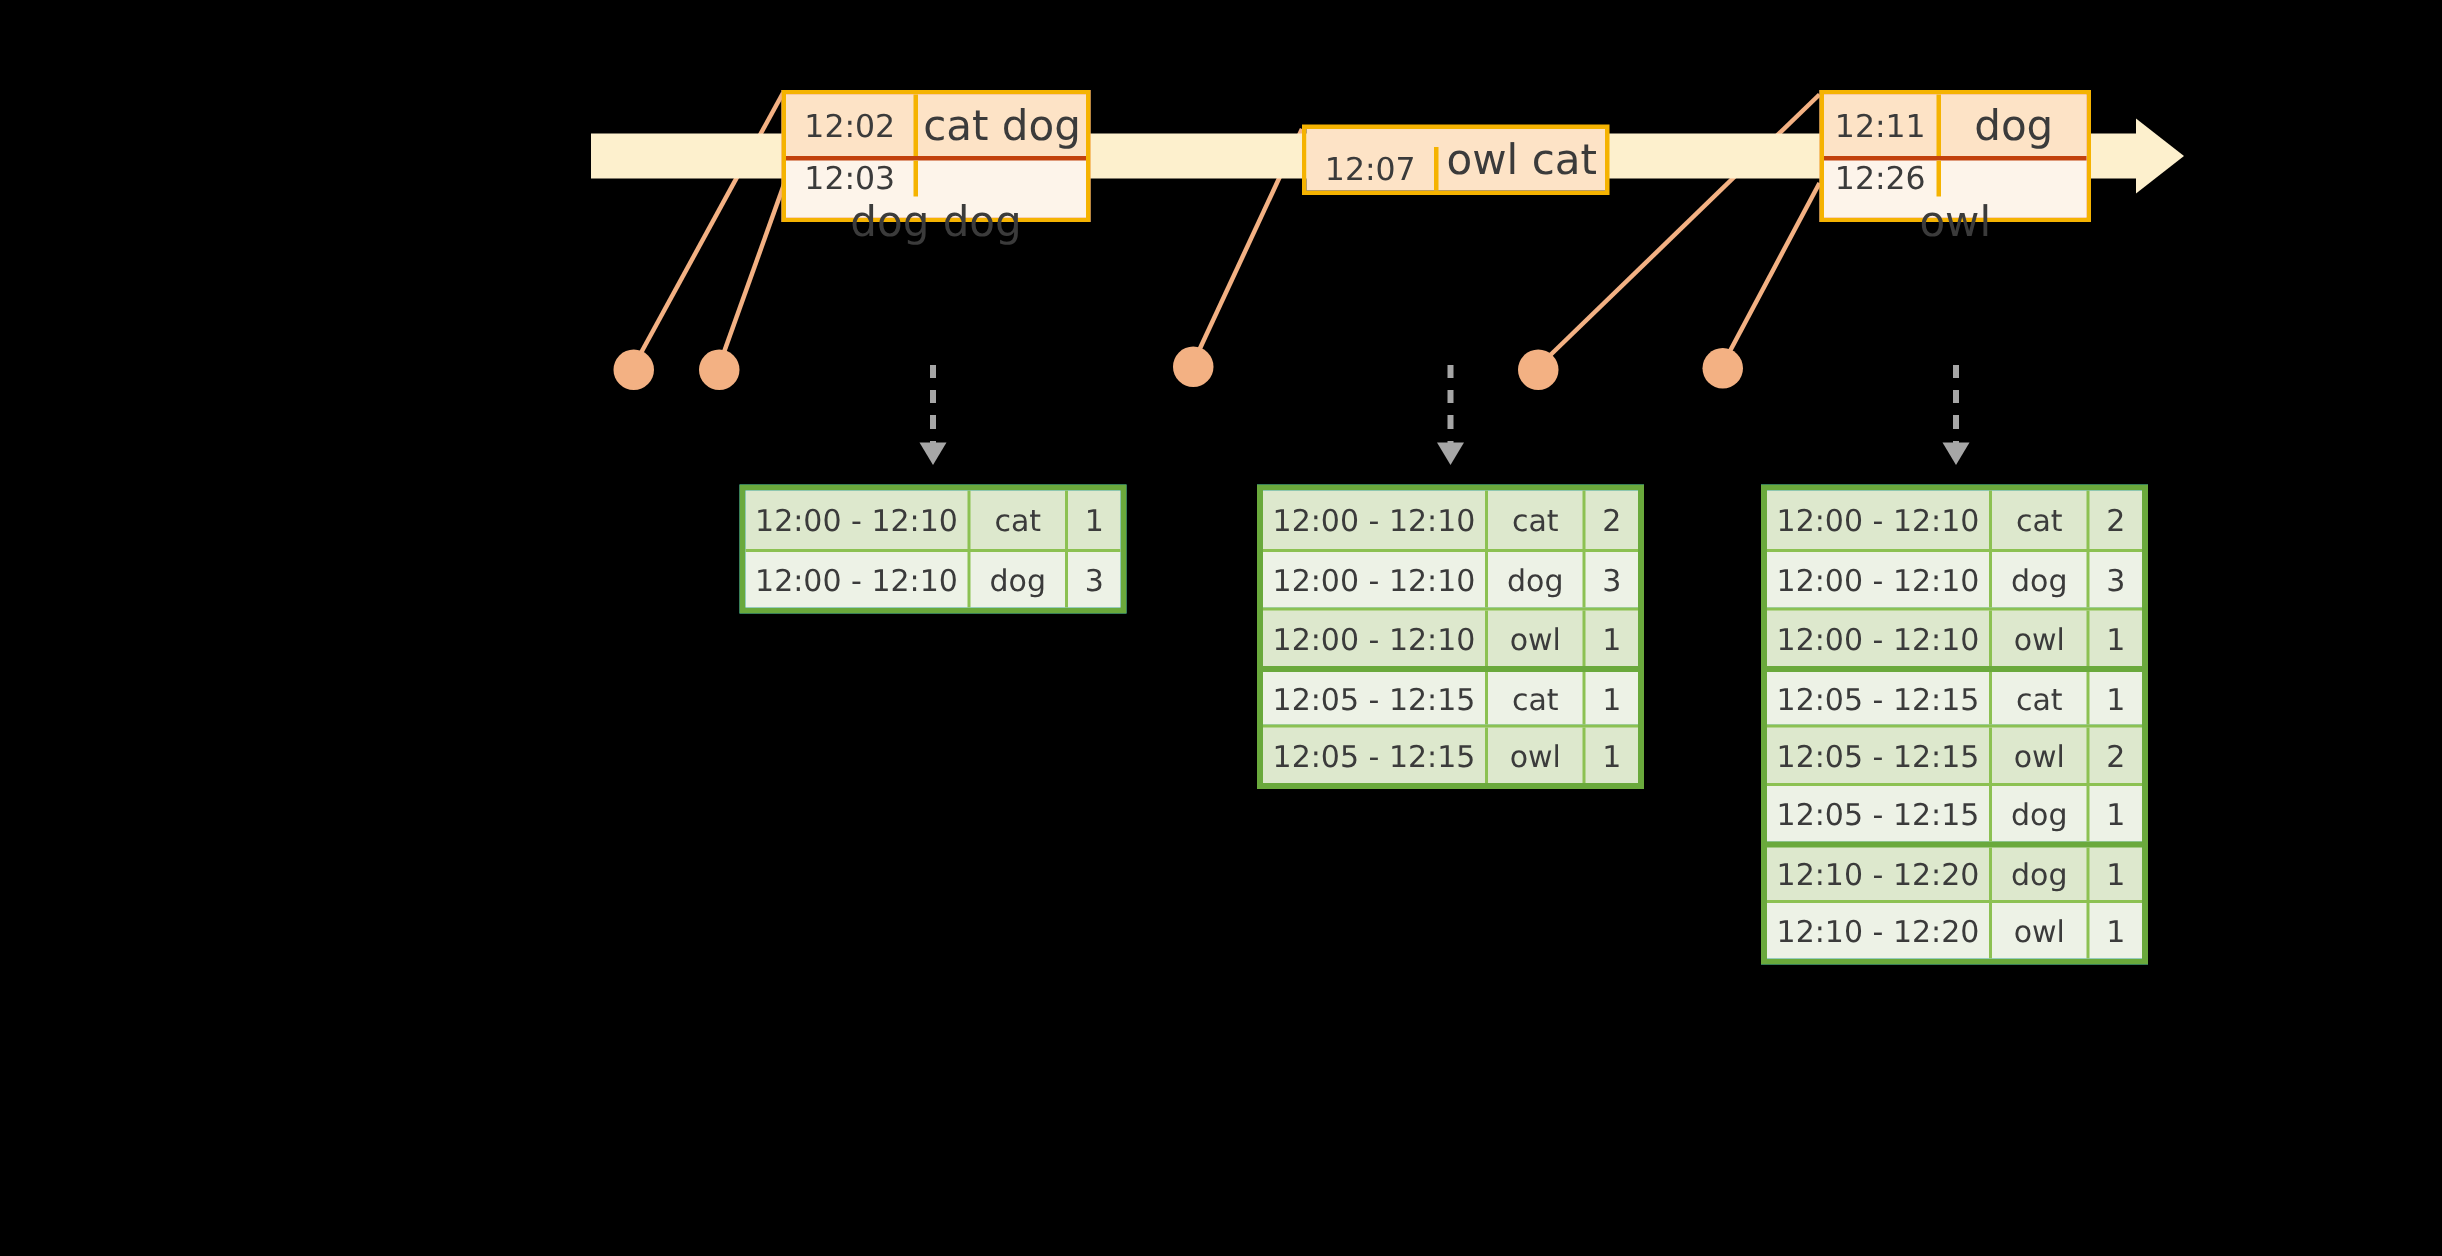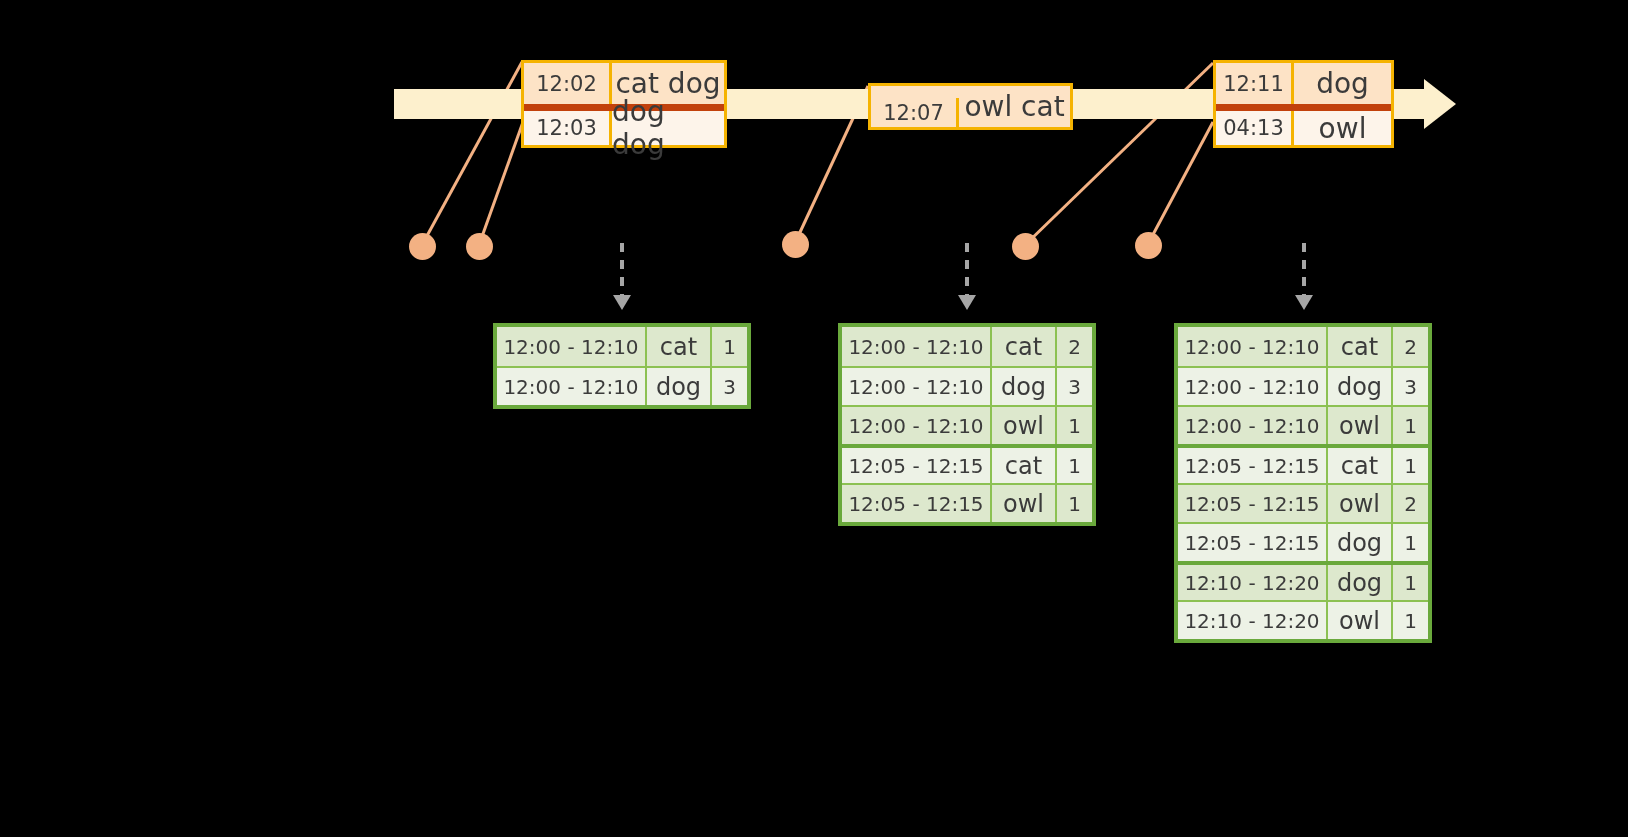--- a/index.html
+++ b/index.html
@@ -26,21 +26,21 @@
   
   .event-box{
     position:absolute;
     border:3px solid #f5b301;
     box-sizing:border-box;
     background:#f0abfc;
   }
   .event-row{
     display:flex;height:41px;box-sizing:border-box;
   }
-  .event-row + .event-row{border-top:7px solid #c2410c;}
+  .event-row + .event-row{border-top:3px solid #c2410c;flex-direction:column;}
   .event-row .time{
     width:88px;box-sizing:border-box;
     display:flex;align-items:center;justify-content:center;
     font-size:21px;border-right:3px solid #f5b301;
   }
   .event-row .payload{
     flex:1;box-sizing:border-box;
     display:flex;align-items:center;justify-content:center;
     font-size:28px;
   }
@@ -83,21 +83,21 @@
   .res-row + .res-row{border-top:2px solid #8cc152;}
   .res-row.sep{border-top:4px solid #6aa93c;}
   .res-row .win{
     box-sizing:border-box;
     display:flex;align-items:center;justify-content:center;
     font-size:20px;border-right:2px solid #8cc152;
   }
   .res-row .key{
     box-sizing:border-box;
     display:flex;align-items:center;justify-content:center;
-    font-size:24px;border-right:2px solid #8cc152;
+    font-size:20px;border-right:2px solid #8cc152;
   }
   .res-row .val{
     box-sizing:border-box;flex:1;
     display:flex;align-items:center;justify-content:center;
     font-size:20px;
   }
   .rowshade-a{background:#dde8cd;}
   .rowshade-b{background:#edf2e6;}
 
   #table-1{left:493px;top:323px;width:258px;}
@@ -144,21 +144,21 @@
       <div class="payload">owl cat</div>
     </div>
   </div>
 
   <div class="event-box" id="box-c">
     <div class="event-row shade-a">
       <div class="time">12:11</div>
       <div class="payload">dog</div>
     </div>
     <div class="event-row shade-b">
-      <div class="time">04:13</div>
+      <div class="time">12:26</div>
       <div class="payload">owl</div>
     </div>
   </div>
 
   <div class="dot" style="left:409px;top:233px;"></div>
   <div class="dot" style="left:466px;top:233px;"></div>
   <div class="dot" style="left:782px;top:231px;"></div>
   <div class="dot" style="left:1012px;top:233px;"></div>
   <div class="dot" style="left:1135px;top:232px;"></div>
 

